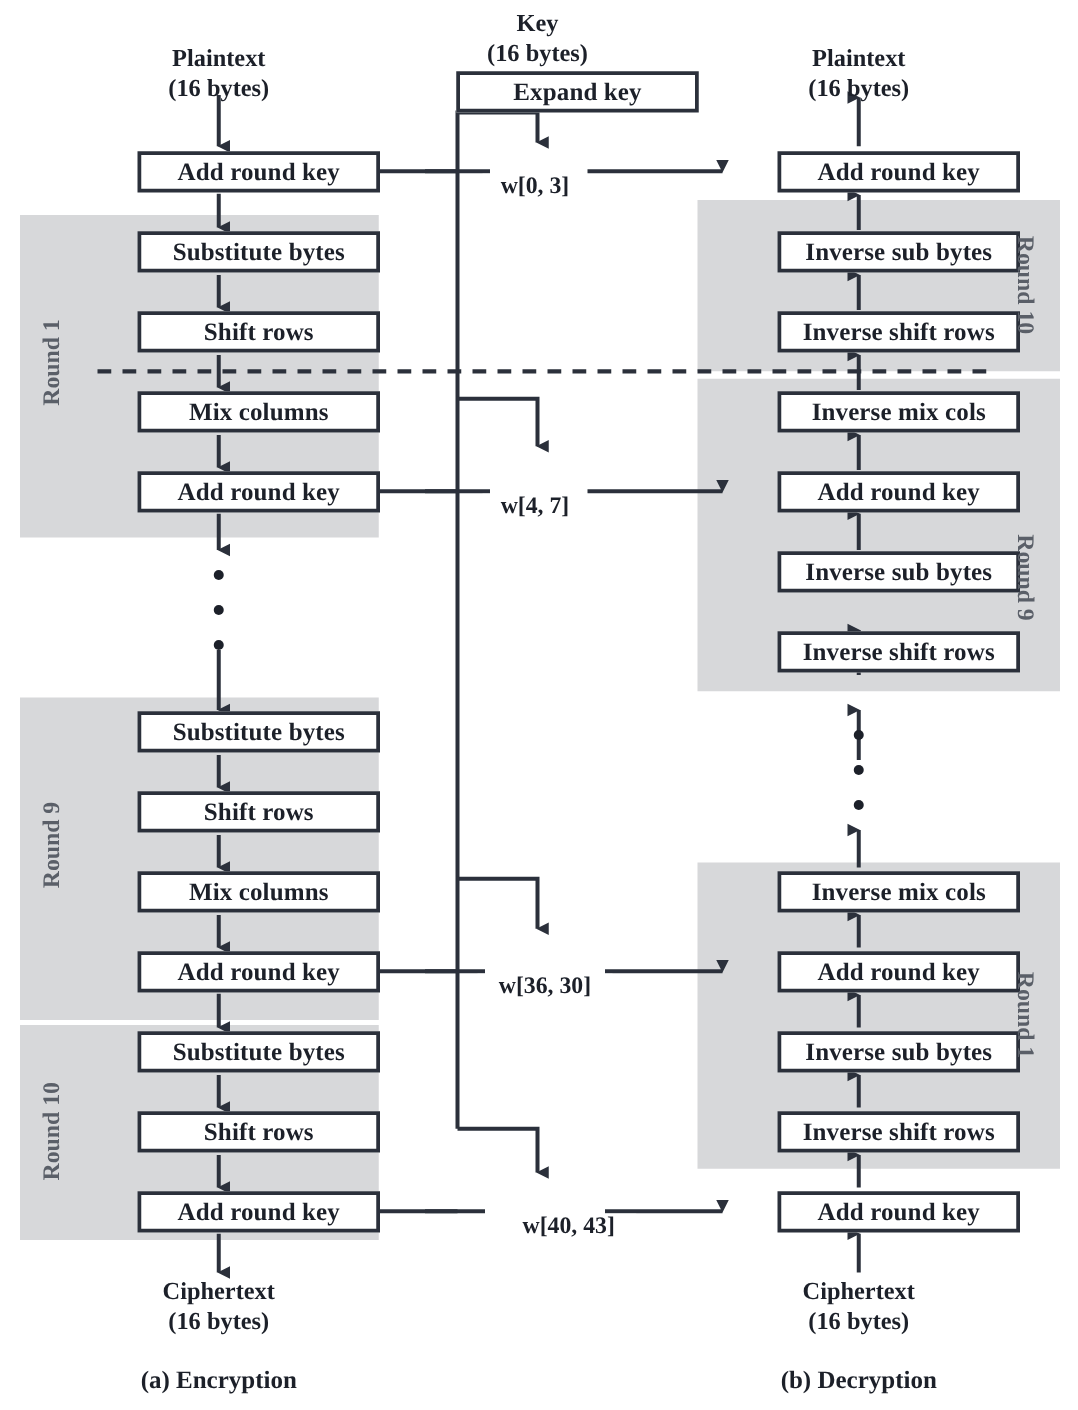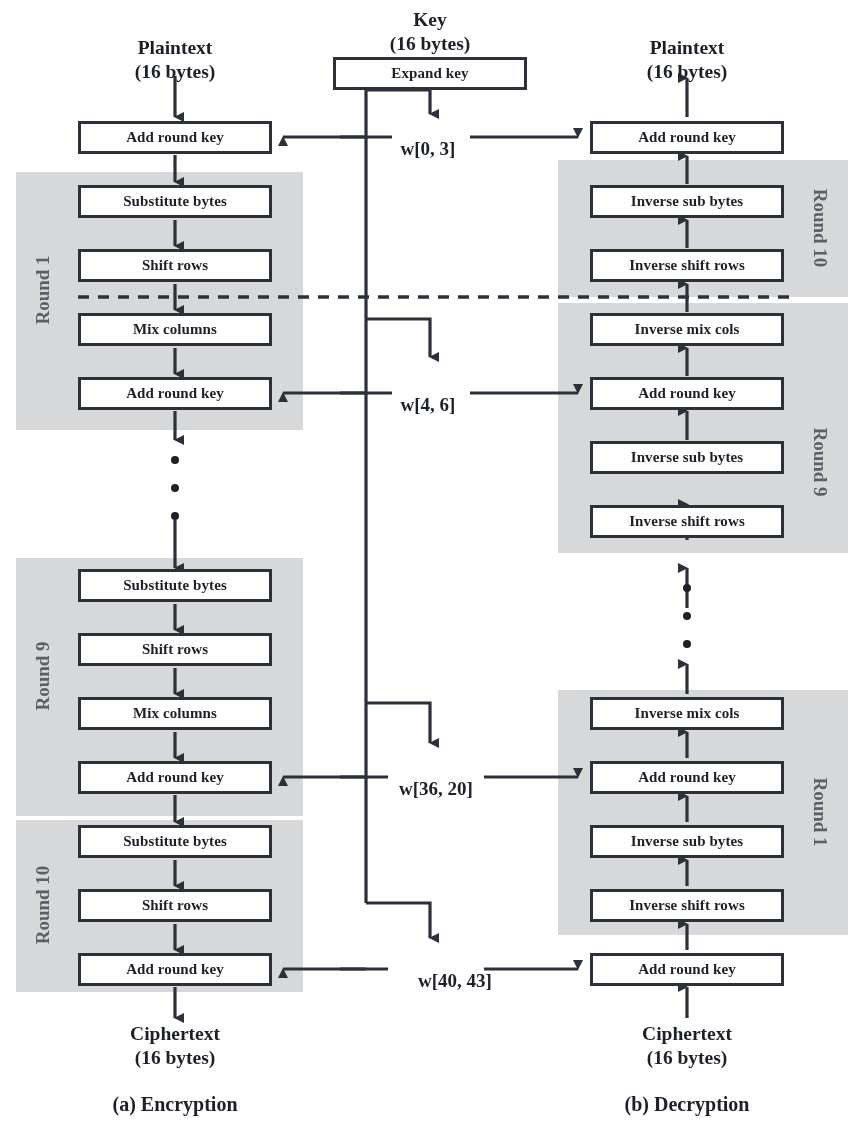--- a/index.html
+++ b/index.html
@@ -32,25 +32,26 @@
   }
   .opbox {
     position: absolute;
     box-sizing: border-box;
     background: #ffffff;
     border: 3px solid #2b303b;
     display: flex;
     align-items: center;
     justify-content: center;
     font-weight: bold;
-    font-size: 15px;
+    font-size: 20px;
     line-height: 1;
     letter-spacing: .1px;
     color: #1c2029;
     white-space: nowrap;
+    margin-left: 32px;
   }
   .ttl {
     position: absolute;
     font-weight: bold;
     font-size: 19.5px;
     line-height: 1.22;
     text-align: center;
     color: #1c2029;
     white-space: nowrap;
   }
@@ -203,22 +204,22 @@
   </div>
 
   <div class="ttl" style="left:587px; top:1022px; width:200px;">
     <span>Ciphertext</span><br>
     <span>(16 bytes)</span>
   </div>
 
   <div class="opbox" style="left:333px; top:57px; width:194px; height:33px;">Expand key</div>
 
   <div class="wlabel" style="left:386px; top:127px; width:84px;">w[0, 3]</div>
-  <div class="wlabel" style="left:386px; top:383px; width:84px;">w[4, 6]</div>
-  <div class="wlabel" style="left:382px; top:767px; width:108px;">w[36, 20]</div>
+  <div class="wlabel" style="left:386px; top:383px; width:84px;">w[4, 7]</div>
+  <div class="wlabel" style="left:382px; top:767px; width:108px;">w[36, 30]</div>
   <div class="wlabel" style="left:401px; top:959px; width:108px;">w[40, 43]</div>
 
   <div class="opbox" style="left:78px;  top:121px; width:194px; height:33px;">Add round key</div>
 
   <div class="opbox" style="left:78px;  top:185px; width:194px; height:33px;">Substitute bytes</div>
   <div class="opbox" style="left:78px;  top:249px; width:194px; height:33px;">Shift rows</div>
   <div class="opbox" style="left:78px;  top:313px; width:194px; height:33px;">Mix columns</div>
   <div class="opbox" style="left:78px;  top:377px; width:194px; height:33px;">Add round key</div>
 
   <div class="opbox" style="left:78px;  top:569px; width:194px; height:33px;">Substitute bytes</div>

